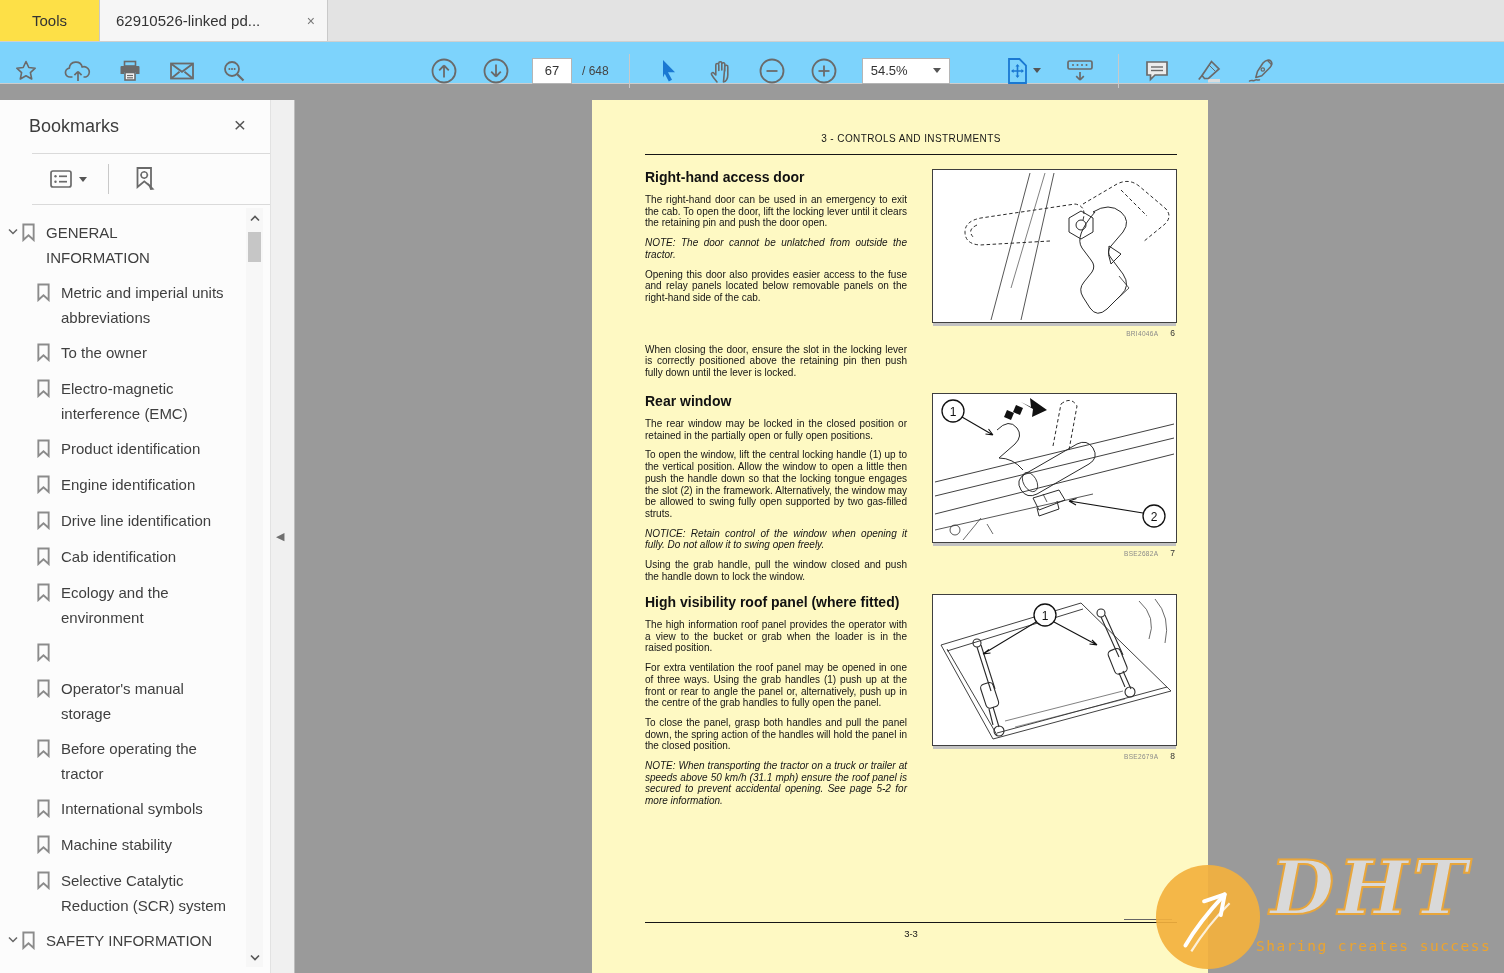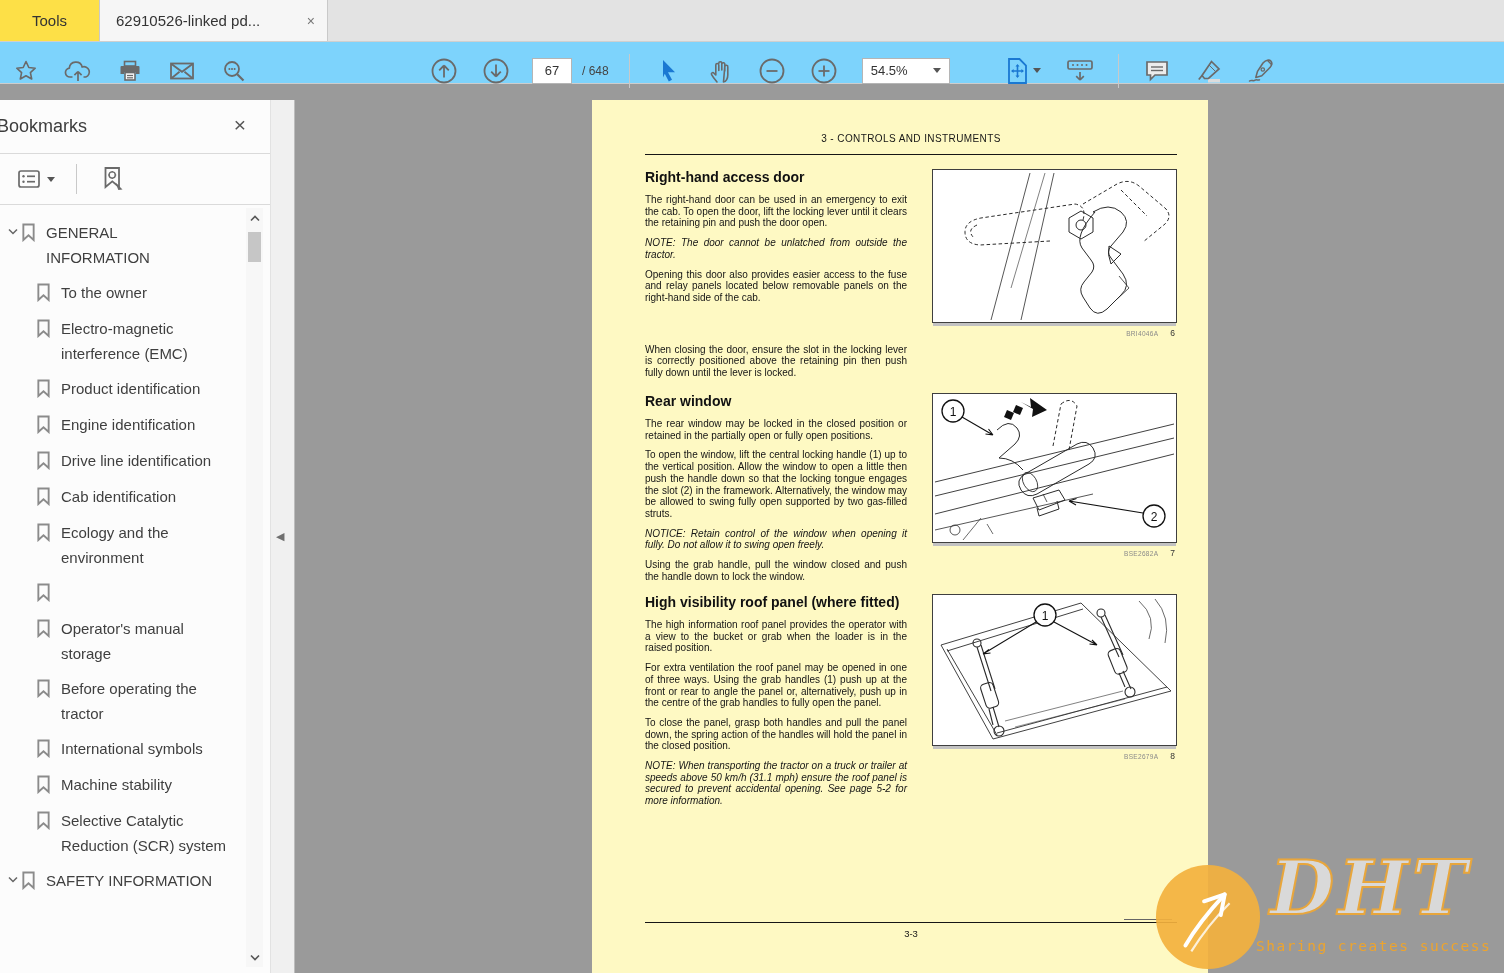--- a/index.html
+++ b/index.html
@@ -23,21 +23,21 @@
   .ticon svg { display:block; }
   .tb-divider { width:1px; height:34px; background:#c9c9c9; margin:0 12px; }
   .page-num-box { width:40px; height:26px; border:1px solid #b5b5b5; background:#fff; text-align:center; font-size:13px; color:#333; margin:0 4px 0 10px; font-family:"Liberation Sans",sans-serif; }
   .page-total { font-size:12px; color:#444; margin:0 8px 0 6px; white-space:pre; }
   .zoom-box { width:88px; height:26px; border:1px solid #b5b5b5; background:#fff; display:flex; align-items:center; padding:0 8px; font-size:13px; color:#333; margin-left:12px; }
   .caret-down { width:0; height:0; border-left:4px solid transparent; border-right:4px solid transparent; border-top:5px solid #555; }
   .zoom-box .caret-down { margin-left:auto; }
   .mini-caret { margin-left:4px; }
 
   
-  .sidebar { position:absolute; top:100px; left:0; width:270px; bottom:0; background:#fcfcfc; }
+  .sidebar { position:absolute; top:100px; left:0; width:270px; bottom:0; background:#fcfcfc;padding-left:32px; }
   .sb-header { height:54px; display:flex; align-items:center; border-bottom:1px solid #dadada; position:relative; }
   .sb-title { font-size:18px; color:#3d3d3d; margin-left:-3px; }
   .sb-close { position:absolute; right:24px; top:14px; font-size:21px; color:#555; line-height:1; }
   .sb-tools { height:51px; display:flex; align-items:center; border-bottom:1px solid #dadada; padding-left:6px; color:#6a6a6a; }
   .sb-tools .tb-divider { height:30px; margin:0 10px; }
   .sb-list { position:absolute; top:106px; left:0; width:244px; bottom:0; padding:14px 0 0 4px; overflow:hidden; }
   .bm-row { display:flex; margin-bottom:10px; color:#3f3f3f; }
   .bm-row.lvl1 { padding-left:32px; }
   .bm-chevron { width:17px; display:flex; align-items:flex-start; justify-content:center; padding-top:8px; flex:none; }
   .bm-ic { flex:none; margin:3px 10px 0 0; }
@@ -260,20 +260,26 @@
       <div class="bm-row lvl0">
         <span class="bm-chevron">
           <svg width="10" height="7" viewBox="0 0 10 7">
             <path d="M1 1.5L5 5.5 9 1.5" fill="none" stroke="#666" stroke-width="1.5"></path>
           </svg>
         </span>
         <span class="bm-ic"><svg width="15" height="19" viewBox="0 0 16 20">
             <path d="M2.5 1.5h11v16.5l-5.5-5-5.5 5z" fill="none" stroke="#8b8b8b" stroke-width="2"></path>
           </svg></span>
         <span class="bm-label">GENERAL INFORMATION</span>
+      </div>
+      <div class="bm-row lvl1">
+        <span class="bm-ic"><svg width="15" height="19" viewBox="0 0 16 20">
+            <path d="M2.5 1.5h11v16.5l-5.5-5-5.5 5z" fill="none" stroke="#8b8b8b" stroke-width="2"></path>
+          </svg></span>
+        <span class="bm-label">Metric and imperial units abbreviations</span>
       </div>
       <div class="bm-row lvl1">
         <span class="bm-ic"><svg width="15" height="19" viewBox="0 0 16 20">
             <path d="M2.5 1.5h11v16.5l-5.5-5-5.5 5z" fill="none" stroke="#8b8b8b" stroke-width="2"></path>
           </svg></span>
         <span class="bm-label">To the owner</span>
       </div>
       <div class="bm-row lvl1">
         <span class="bm-ic"><svg width="15" height="19" viewBox="0 0 16 20">
             <path d="M2.5 1.5h11v16.5l-5.5-5-5.5 5z" fill="none" stroke="#8b8b8b" stroke-width="2"></path>

